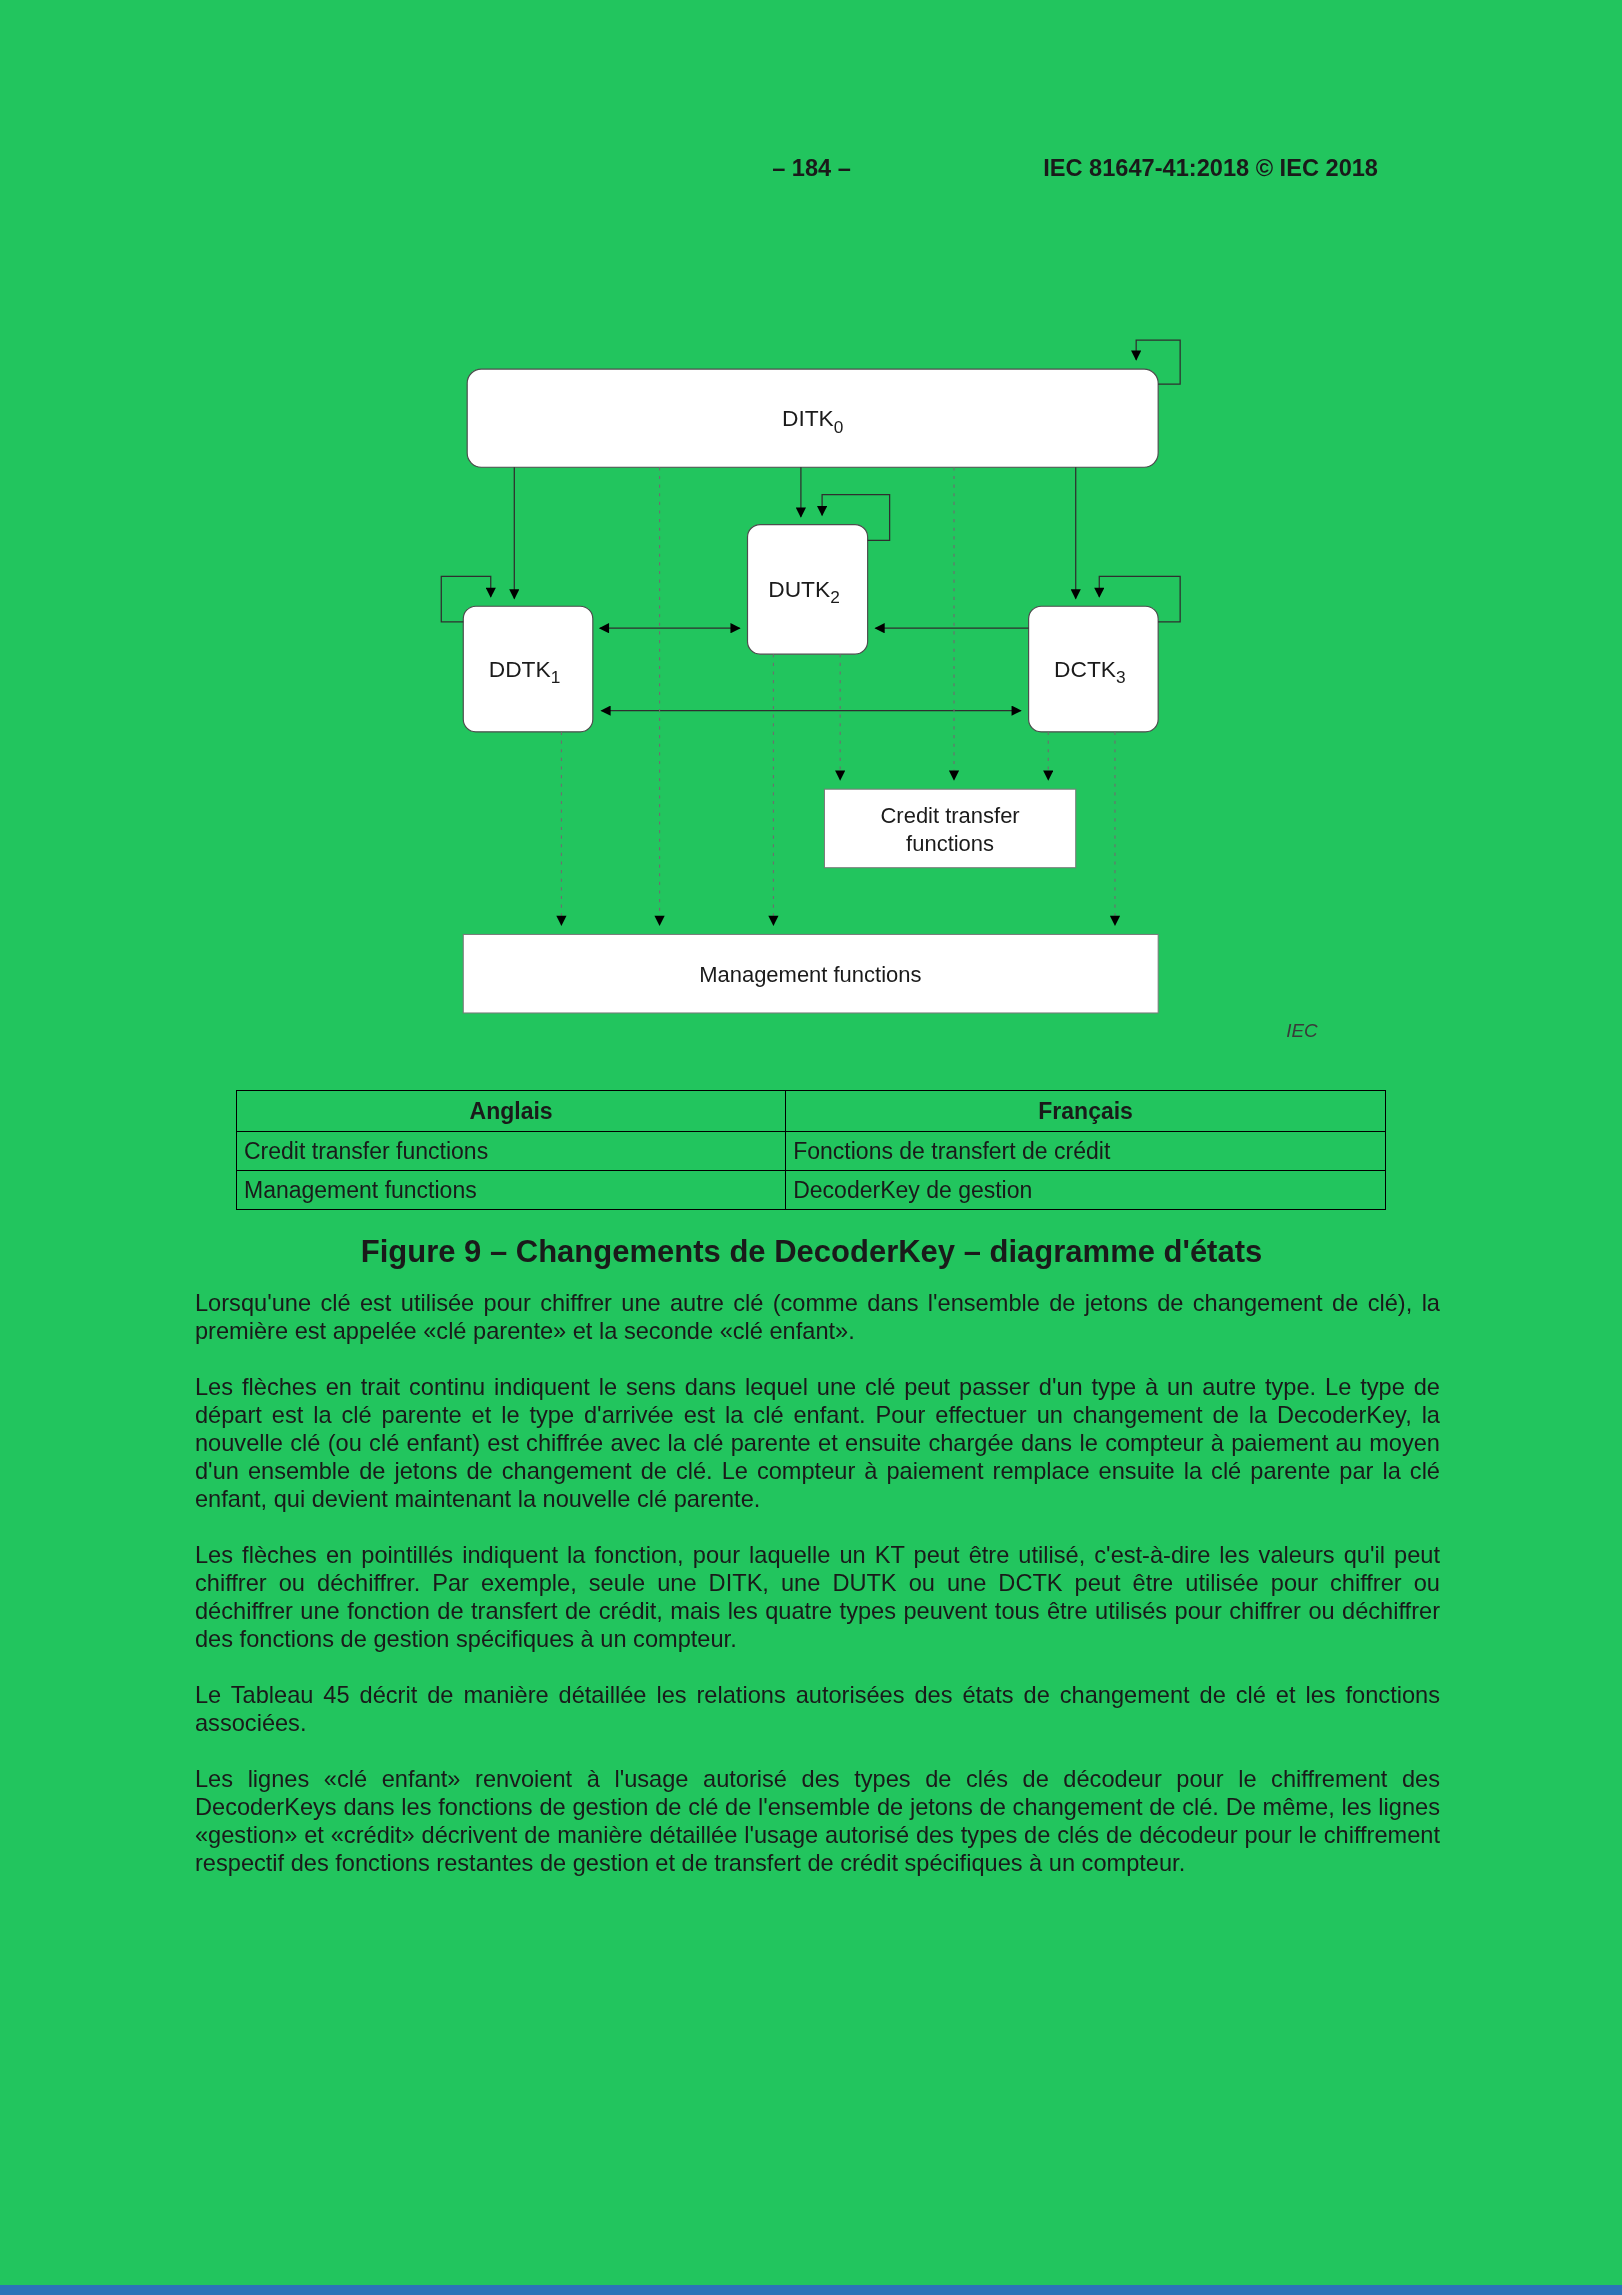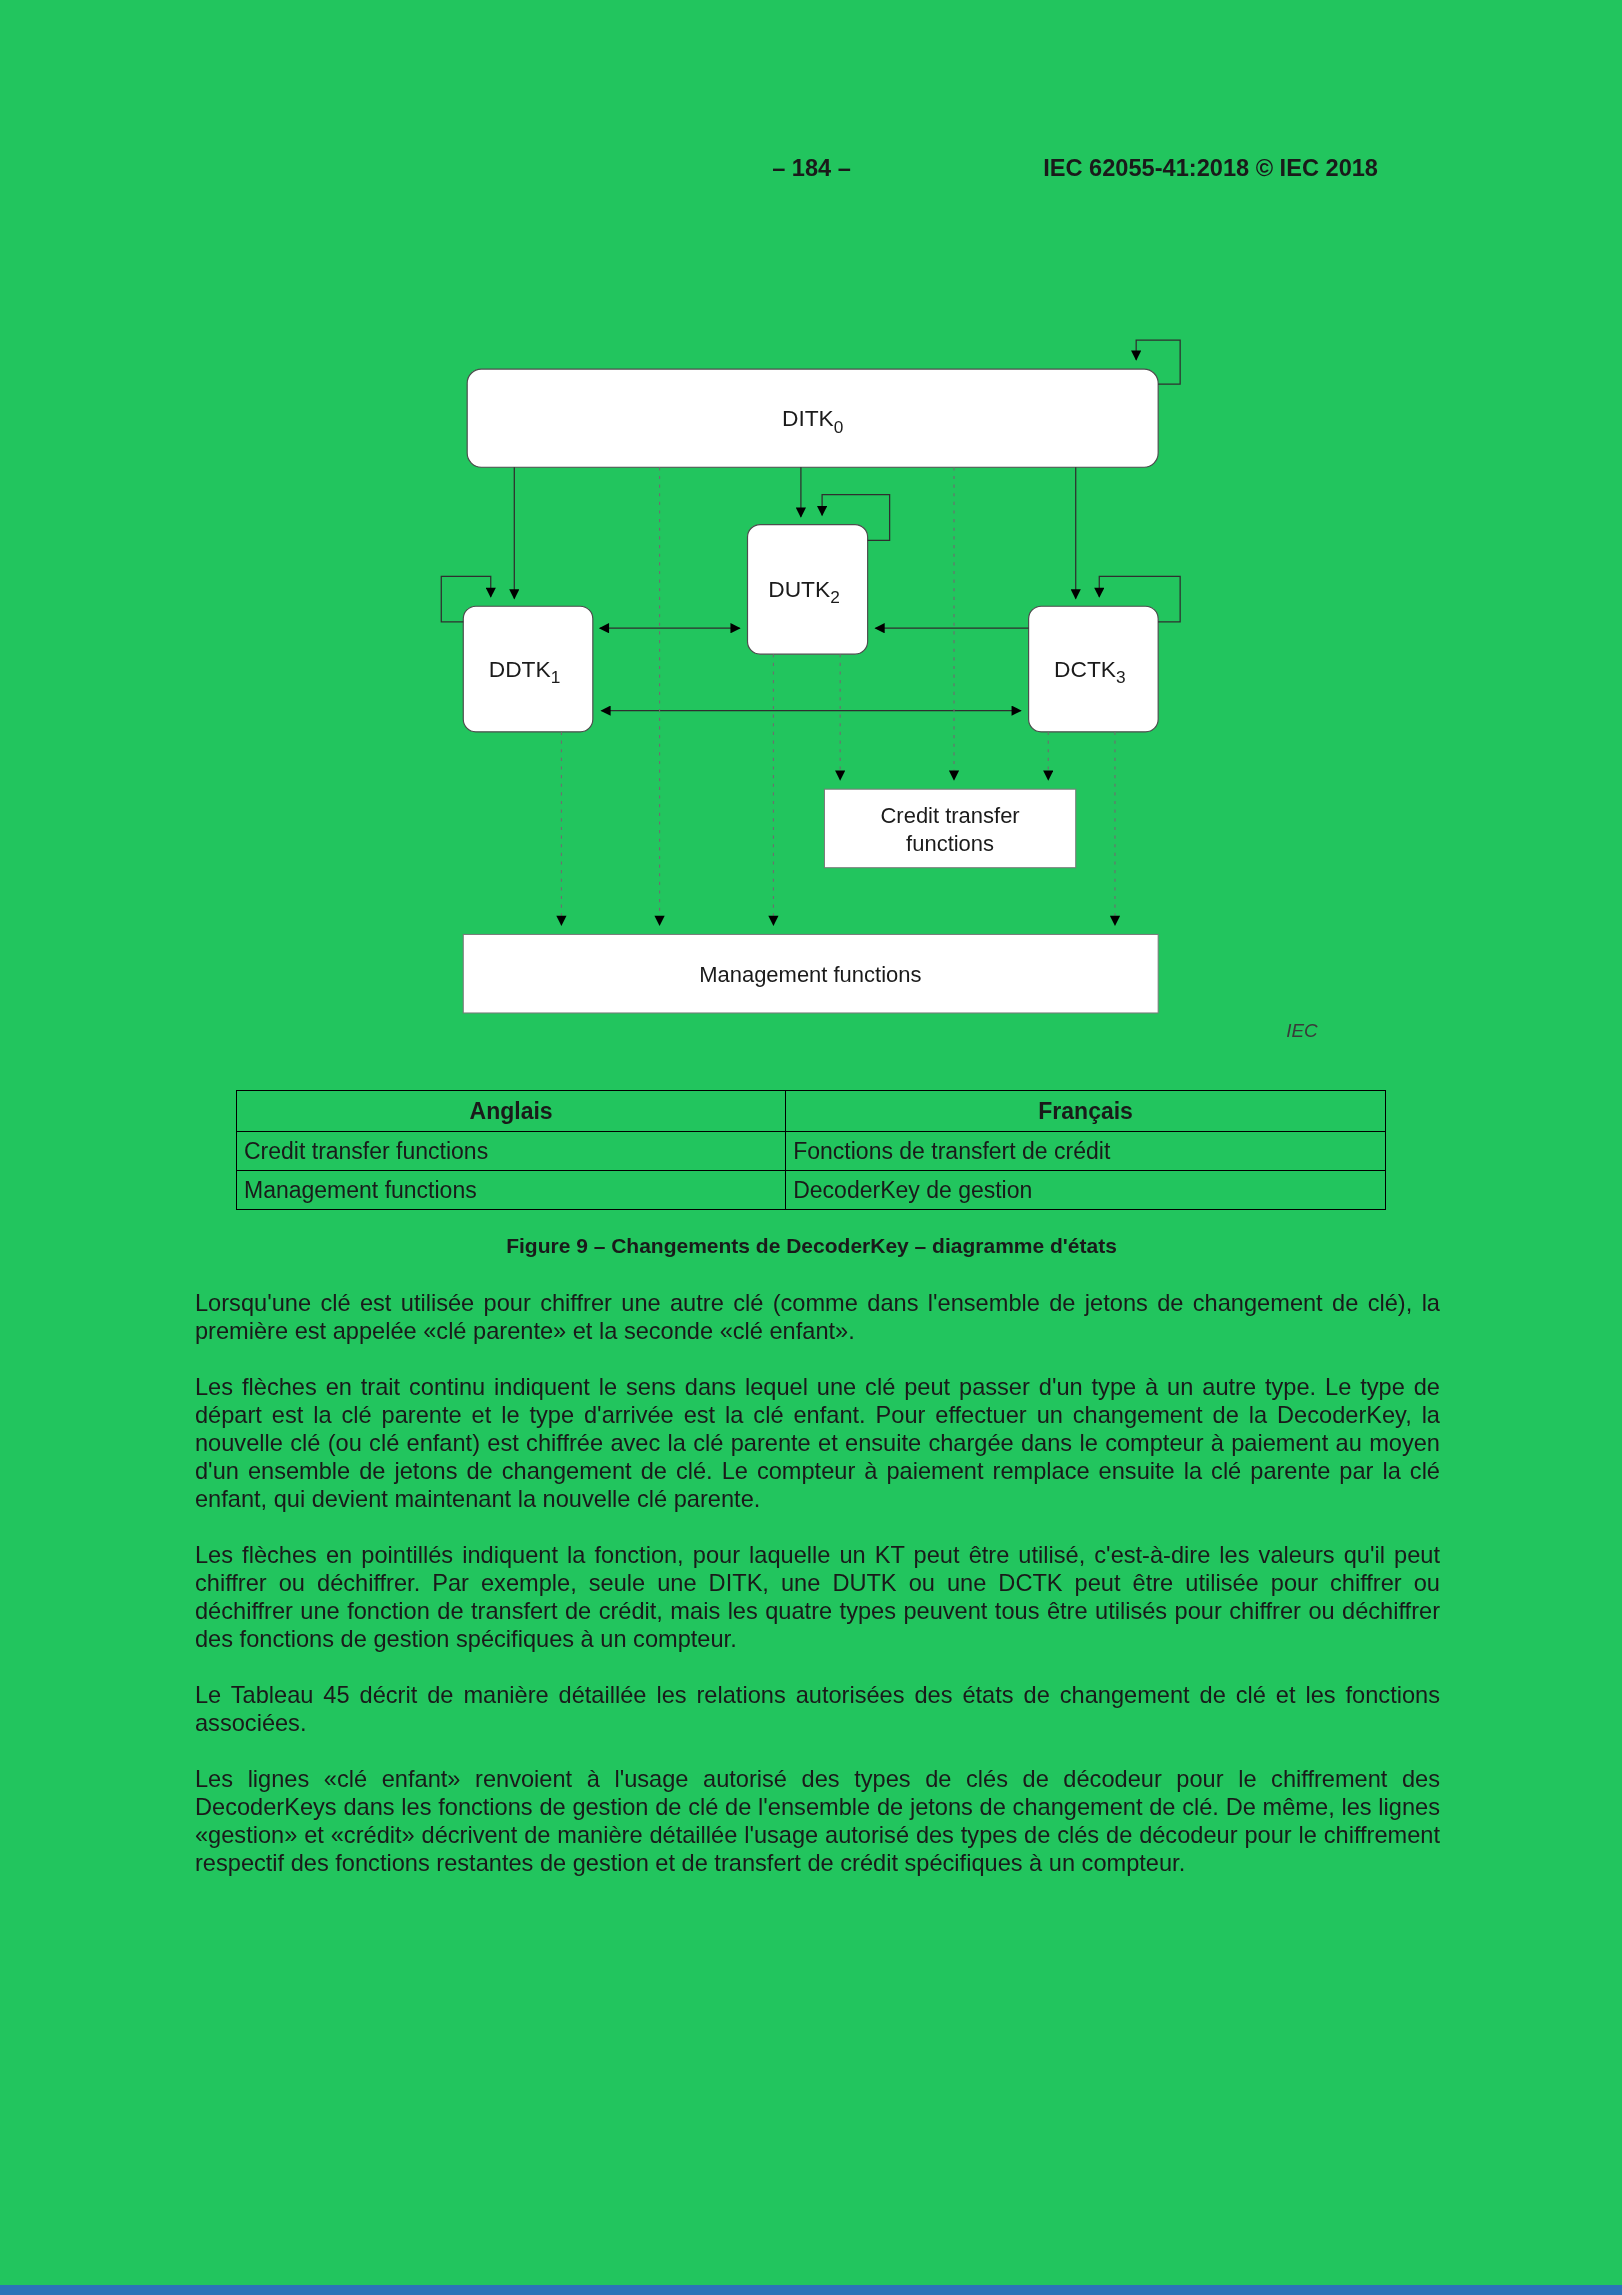--- a/index.html
+++ b/index.html
@@ -37,36 +37,36 @@
     border:1.6px solid #000;
   }
   table.xlat th, table.xlat td { border:0.8px solid #000;margin-left:40px; }
   table.xlat th { height:41px; font-weight:700; text-align:center; }
   table.xlat td { height:39px; text-align:left; padding-left:7px; }
   table.xlat .c1 { width:47.8%; }
   table.xlat .c2 { width:52.2%; }
 
   
   .figcaption { position:absolute; top:1234px; left:0; width:100%;
-                text-align:center; font-size:21px; font-weight:700; }
+                text-align:center; font-size:31px; font-weight:700; }
   .bodytext { position:absolute; top:1289px; left:195px; width:1245px;
               font-size:23.6px; line-height:28px; text-align:justify; }
   .bodytext p { margin-bottom:28px; }
 
   
   .footerbar { position:absolute; bottom:0; left:0; width:100%; height:10.2px; }
 </style>
 </head>
 <body>
 
 <div class="page">
 
   <div class="runhead">
     <div class="pagenum">– 184 –</div>
-    <div class="docref">IEC 62055-41:2018 © IEC 2018</div>
+    <div class="docref">IEC 81647-41:2018 © IEC 2018</div>
   </div>
 
   <svg class="diagram" width="1623" height="1068" viewBox="0 0 2067 1360" xmlns="http://www.w3.org/2000/svg">
     <defs>
       <marker id="arr" viewBox="0 0 10 10" refX="9" refY="5" markerWidth="15" markerHeight="13" markerUnits="userSpaceOnUse" orient="auto-start-reverse">
         <path d="M 0 0 L 10 5 L 0 10 z" fill="#000000"></path>
       </marker>
     </defs>
 
     <rect class="fnbox" x="1050" y="1005" width="320" height="100"></rect>

